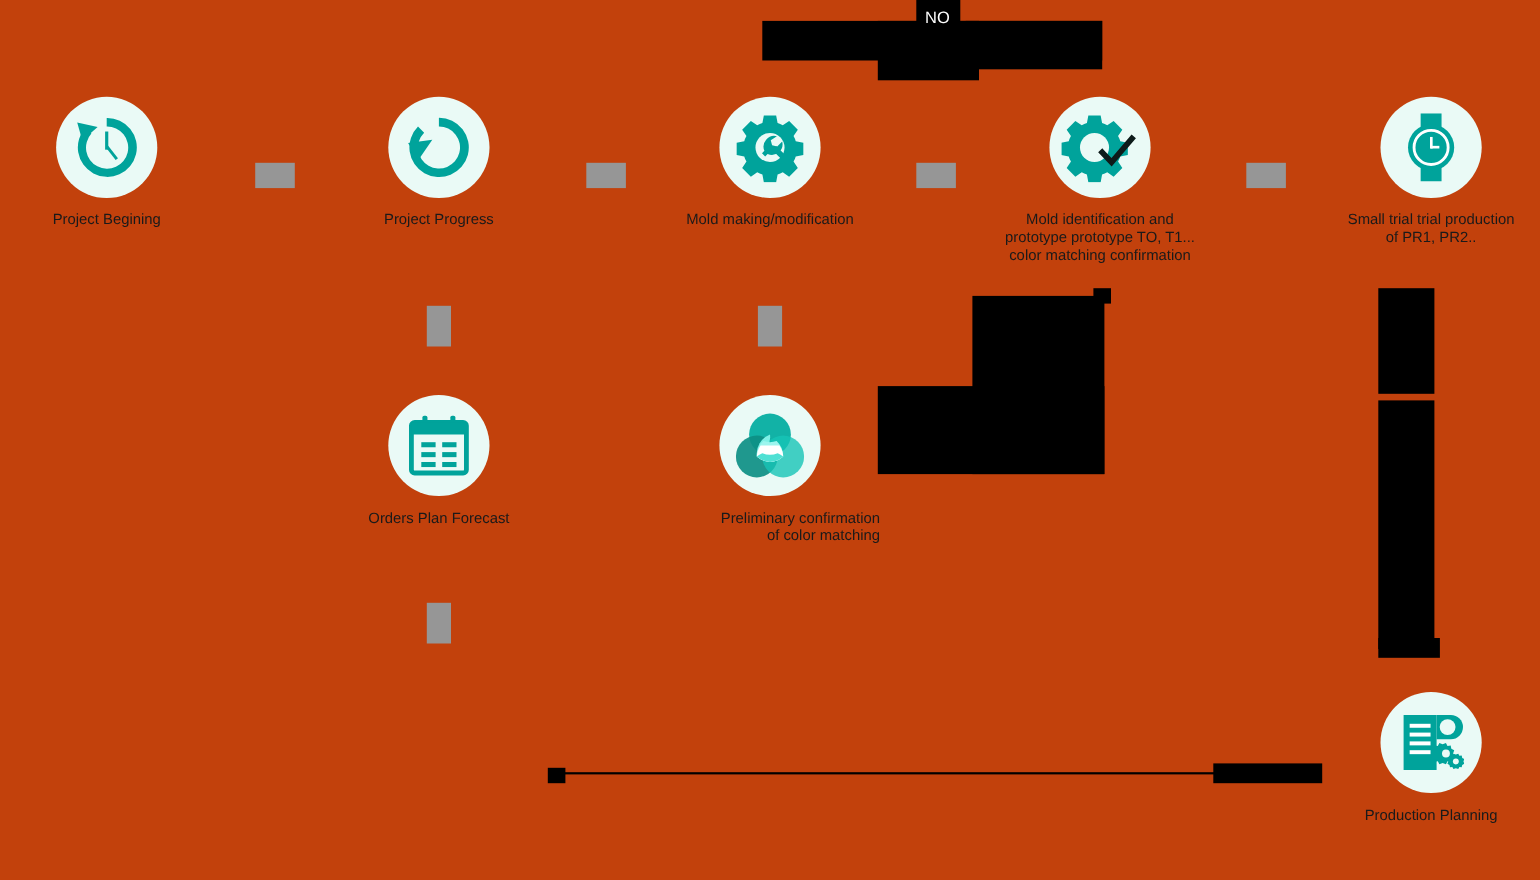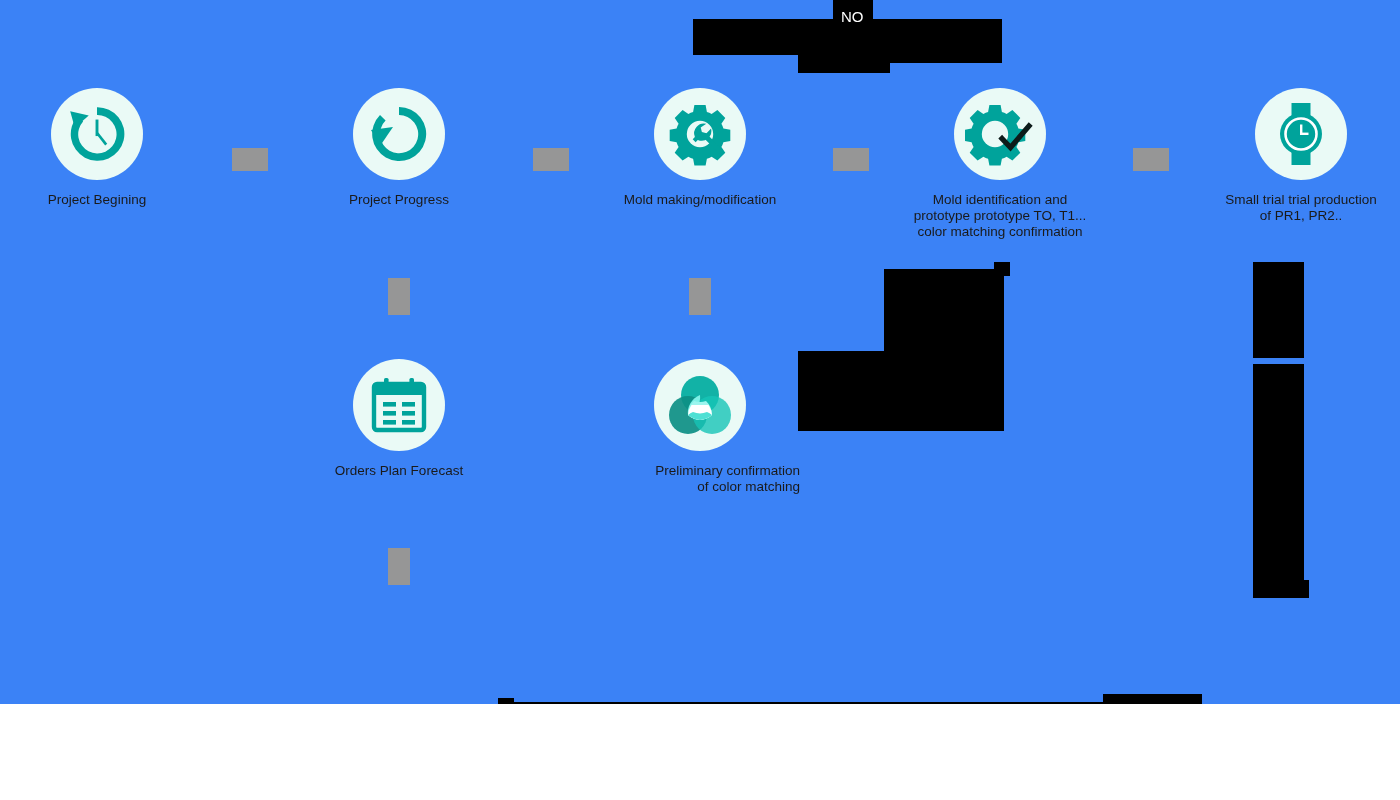--- a/index.html
+++ b/index.html
@@ -8,22 +8,22 @@
     padding: 0;
     background: #ffffff;
   }
   body {
     font-family: "Liberation Sans", sans-serif;
     -webkit-font-smoothing: antialiased;
   }
   #canvas {
     position: relative;
     width: 1400px;
-    height: 704px;
-    background: #3b82f6;
+    height: 800px;
+    background: #c2410c;
     overflow: hidden;
     text-decoration: underline;
   }
 
   
   .node {
     position: absolute;
     width: 200px;
     text-align: center;
   }
@@ -207,14 +207,34 @@
             <path d="M24 38 a19 19 0 0 0 -5 3 a19 19 0 0 0 12 5 a19 19 0 0 0 12 -5 a19 19 0 0 0 -5 -3 a19 19 0 0 1 -14 0 Z" fill="#4fe0d4"></path>
           </g>
         </svg>
       </span>
     </div>
     <div class="caption">Preliminary confirmation
 of color matching</div>
   </div>
 
 
+  <div class="node" style="left:1201px; top:629px;">
+    <div class="circle">
+      <span>
+        <svg width="60" height="58" viewBox="0 0 60 58">
+          <path fill="#00a39b" d="M5 4 h30 v50 h-30 Z"></path>
+          <rect x="10.5" y="12" width="19" height="3.6" fill="#ffffff"></rect>
+          <rect x="10.5" y="20" width="19" height="3.6" fill="#ffffff"></rect>
+          <rect x="10.5" y="28" width="19" height="3.6" fill="#ffffff"></rect>
+          <rect x="10.5" y="36" width="19" height="3.6" fill="#ffffff"></rect>
+          <path fill="#00a39b" d="M35 4 h13 a11 11 0 0 1 0 22 h-13 Z"></path>
+          <circle cx="45" cy="15" r="7.2" fill="#eafaf6"></circle>
+          <path fill="#00a39b" d="M40.5 30.5 l3-1 1.4 2.6 2.9 -0.3 0.6 2.9 2.6 1.4 -1 3 1 3 -2.6 1.4 -0.6 2.9 -2.9 -0.3 -1.4 2.6 -3 -1 -3 1 -1.4 -2.6 -2.9 0.3 -0.6 -2.9 -2.6 -1.4 1 -3 -1 -3 2.6 -1.4 0.6 -2.9 2.9 0.3 1.4 -2.6 Z"></path>
+          <circle cx="43.5" cy="39" r="3.6" fill="#eafaf6"></circle>
+          <path fill="#00a39b" d="M52.5 40 l2.2 -0.8 1 1.9 2.1 -0.2 0.5 2.1 1.9 1 -0.8 2.2 0.8 2.2 -1.9 1 -0.5 2.1 -2.1 -0.2 -1 1.9 -2.2 -0.8 -2.2 0.8 -1 -1.9 -2.1 0.2 -0.5 -2.1 -1.9 -1 0.8 -2.2 -0.8 -2.2 1.9 -1 0.5 -2.1 2.1 0.2 1 -1.9 Z"></path>
+          <circle cx="52.5" cy="46.2" r="2.7" fill="#eafaf6"></circle>
+        </svg>
+      </span>
+    </div>
+    <div class="caption">Production Planning</div>
+  </div>
 
 </div>
 
 </body></html>

